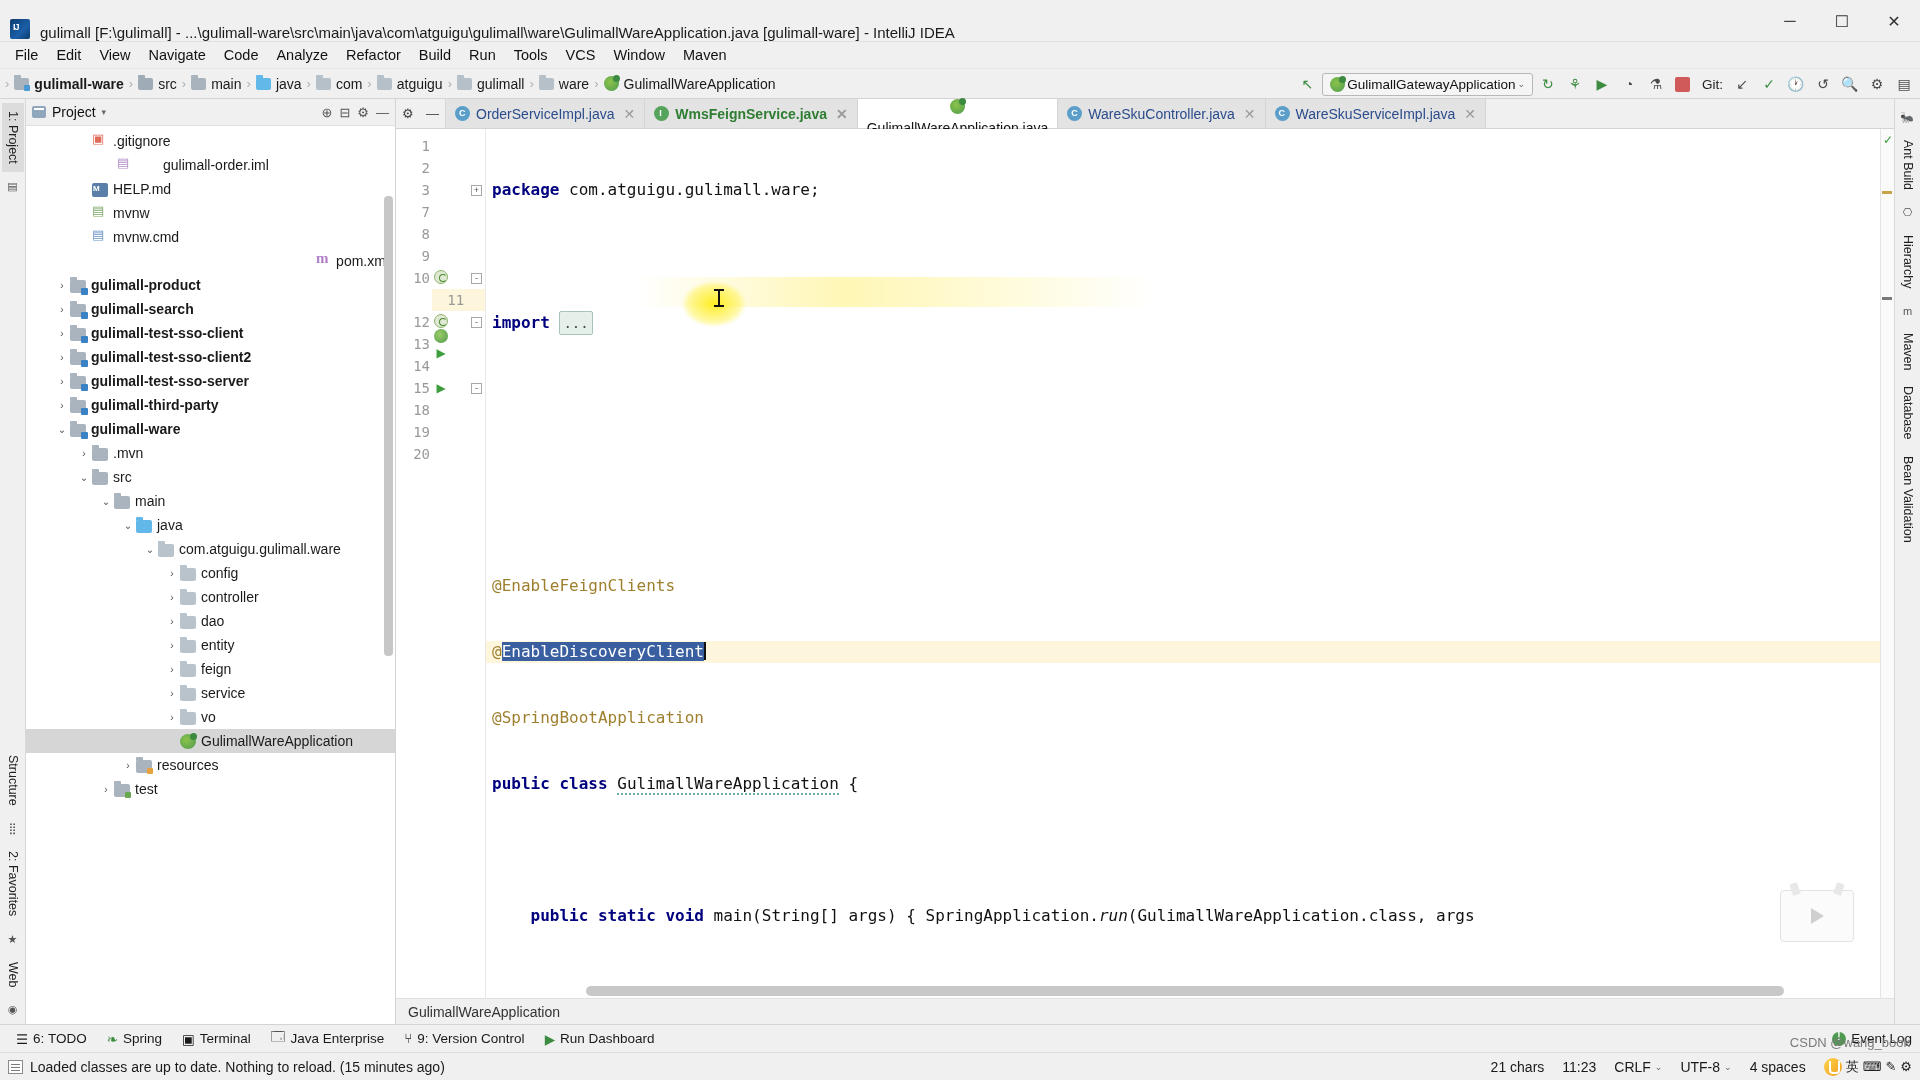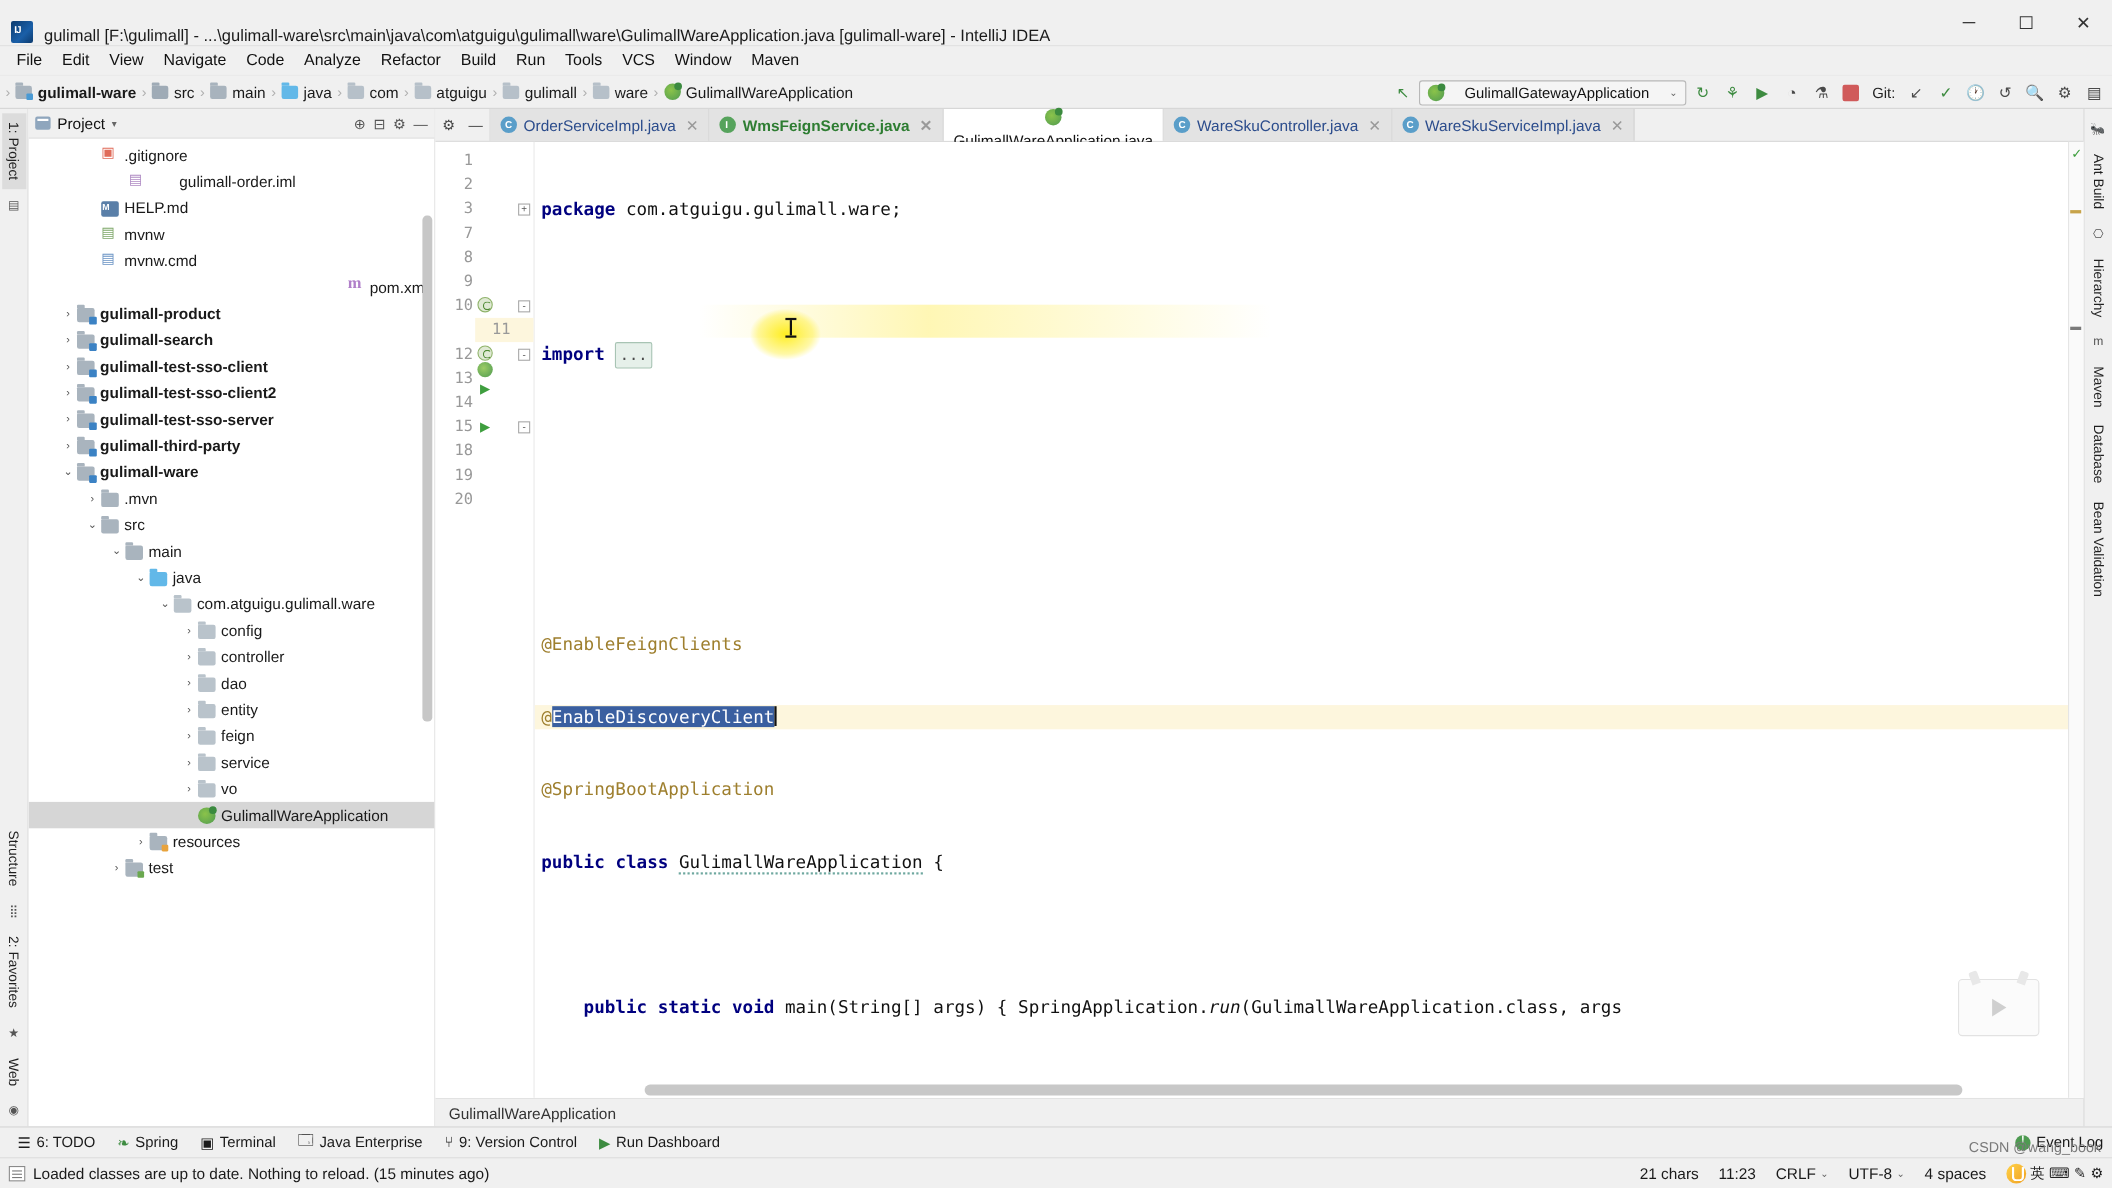--- a/index.html
+++ b/index.html
@@ -118,21 +118,21 @@
   .nav-right {
     position: absolute; right: 4px; top: 0; height: 30px;
     display: flex; align-items: center; gap: 3px;
   }
   .tb-ico {
     width: 24px; height: 24px;
     display: flex; align-items: center; justify-content: center;
     font-size: 14px; color: #4a4a4a; border-radius: 3px;
   }
   .runconfig {
-    display: flex; align-items: center; gap: 18px;
+    display: flex; align-items: center; gap: 2px;
     height: 23px; padding: 0 7px;
     border: 1px solid #b8b8b8; border-radius: 3px;
     background: #f5f5f5; font-size: 13.5px; color: #111;
     white-space: nowrap;
   }
   .git-label { font-size: 13.5px; color: #222; padding: 0 4px; }
   .green { color: #3d8b40; }
   .red-sq {
     width: 15px; height: 15px; background: #d05a5a; border-radius: 2px;
   }

